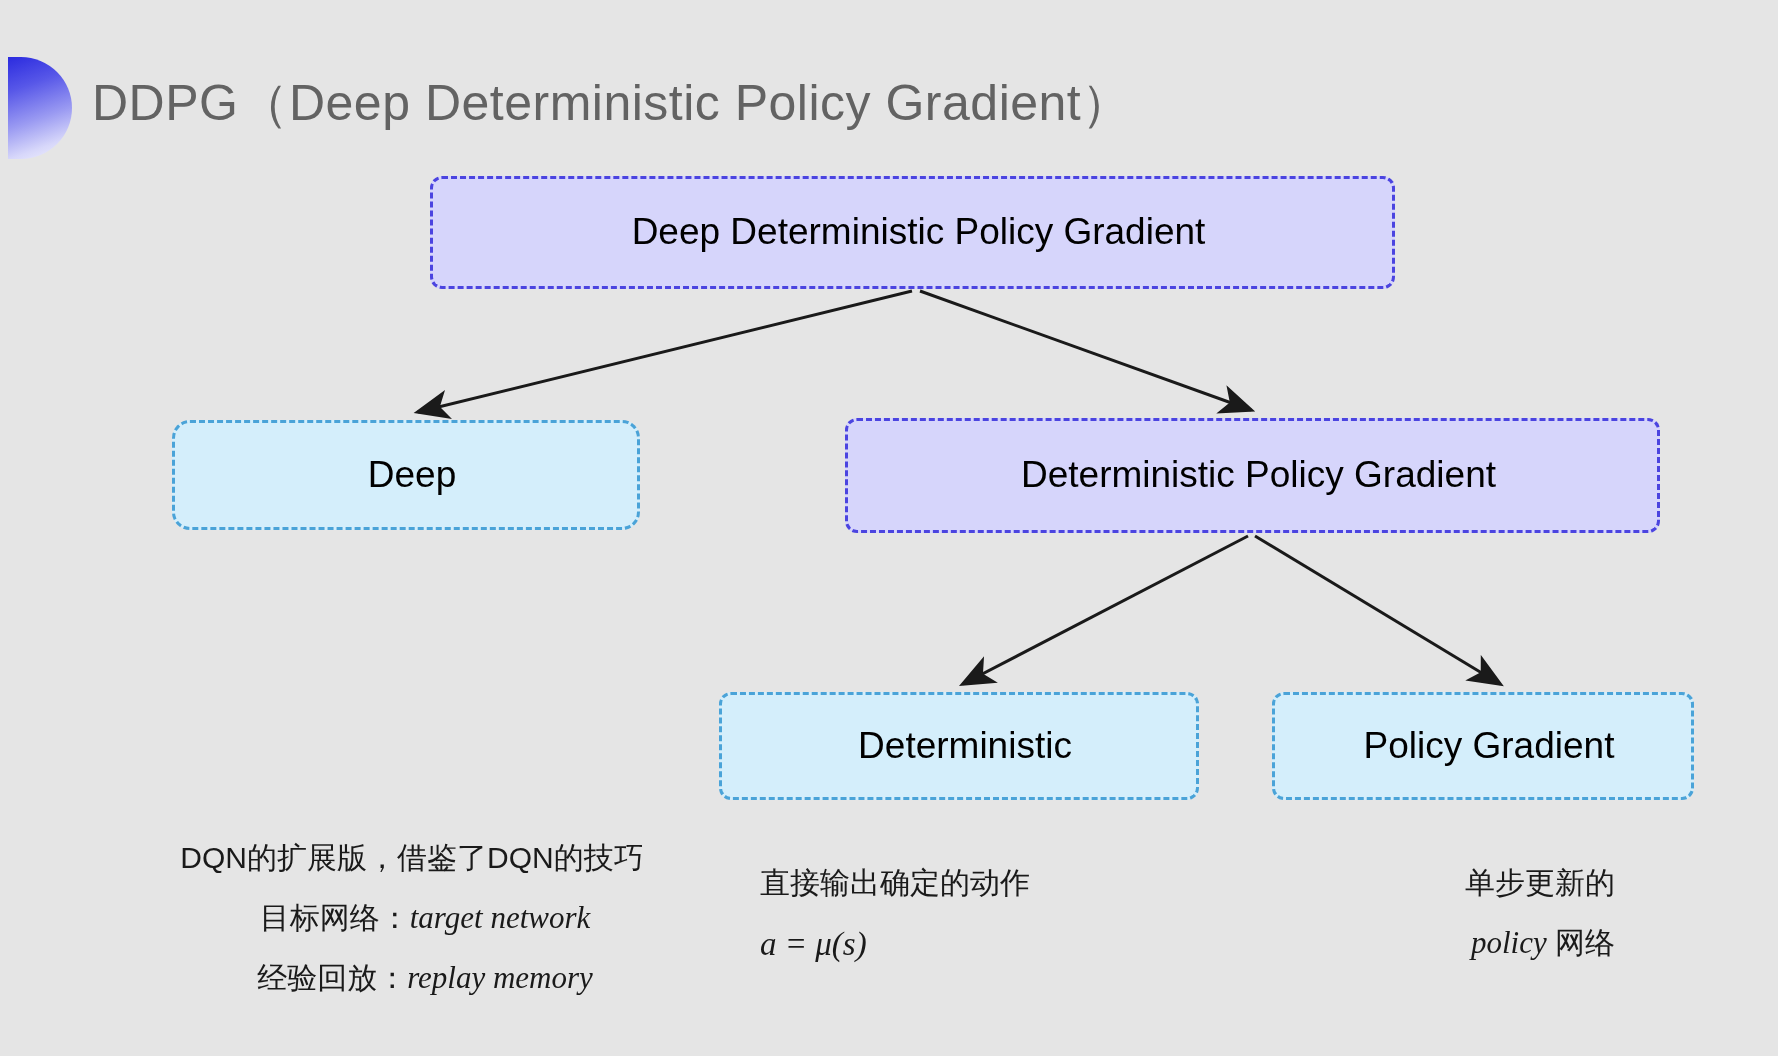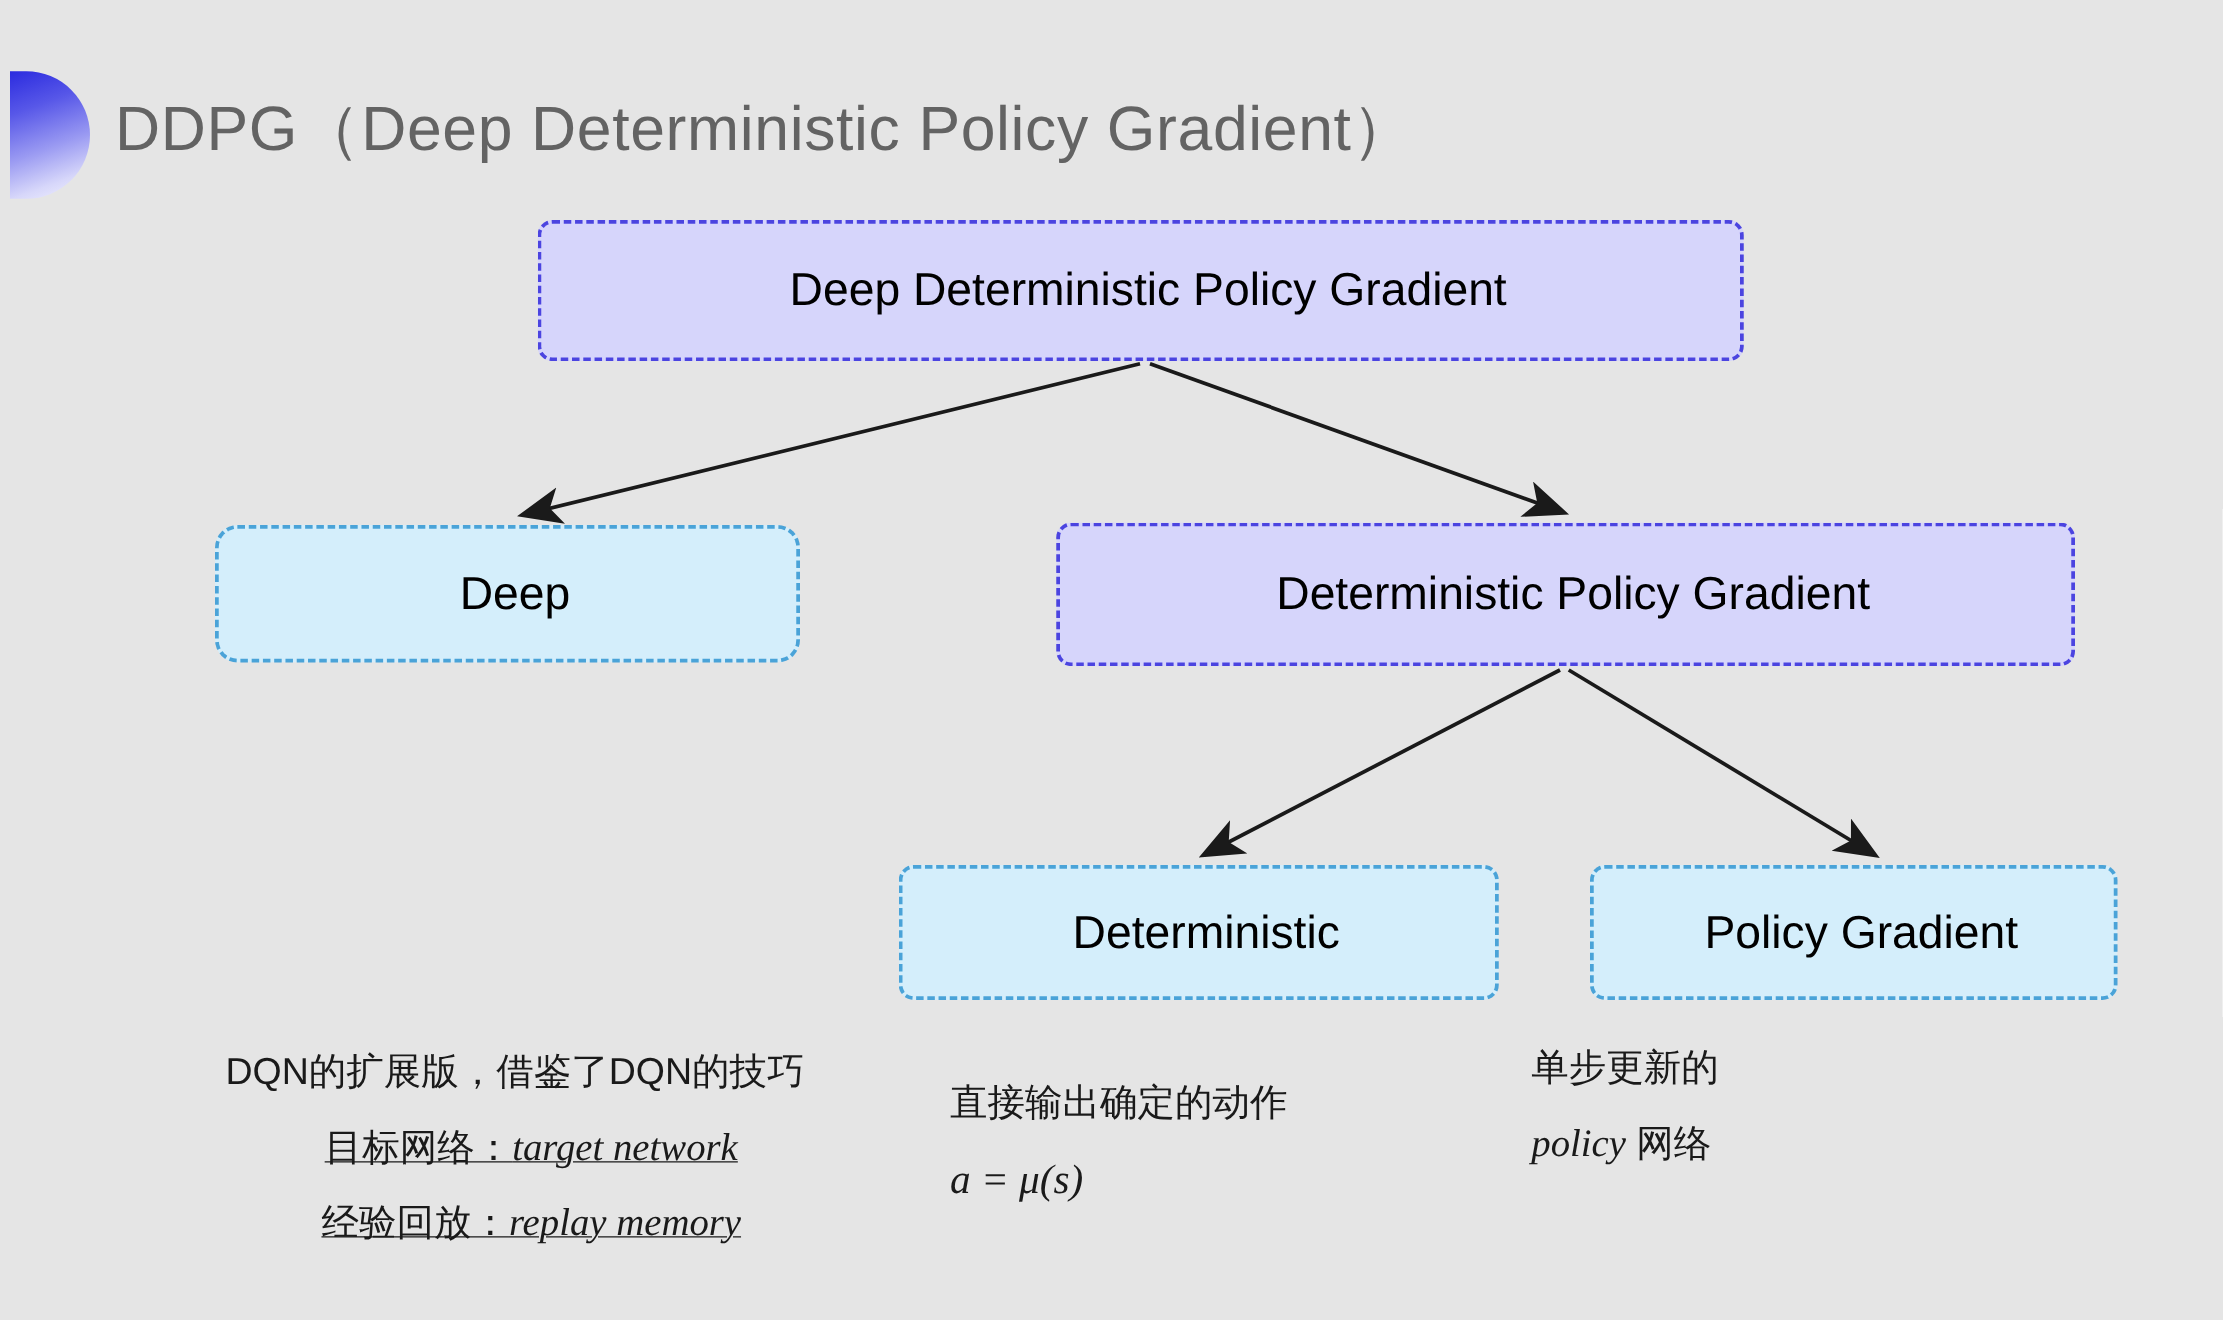--- a/index.html
+++ b/index.html
@@ -99,24 +99,24 @@
     font-size: 31px;
     white-space: nowrap;
   }
   .note .row {
     display: block;
     white-space: nowrap;
     margin-bottom: 12px;
   }
 
   #note-deep { left: 152px; top: 835px; text-align: center; width: 520px; }
-  #note-deep .row.indent { padding-left: 26px; text-decoration: underline; }
+  #note-deep .row.indent { padding-left: 26px; }
 
   #note-det  { left: 760px; top: 860px; text-align: left; width: 400px; }
-  #note-pg   { left: 1225px; top: 832px; text-align: left; width: 390px; }
+  #note-pg   { left: 1225px; top: 860px; text-align: right; width: 390px; }
 
   .mathline {
     font-family: Liberation Serif, serif;
     font-style: italic;
     font-size: 33px;
     white-space: nowrap;
   }
 </style>
 </head>
 <body>

